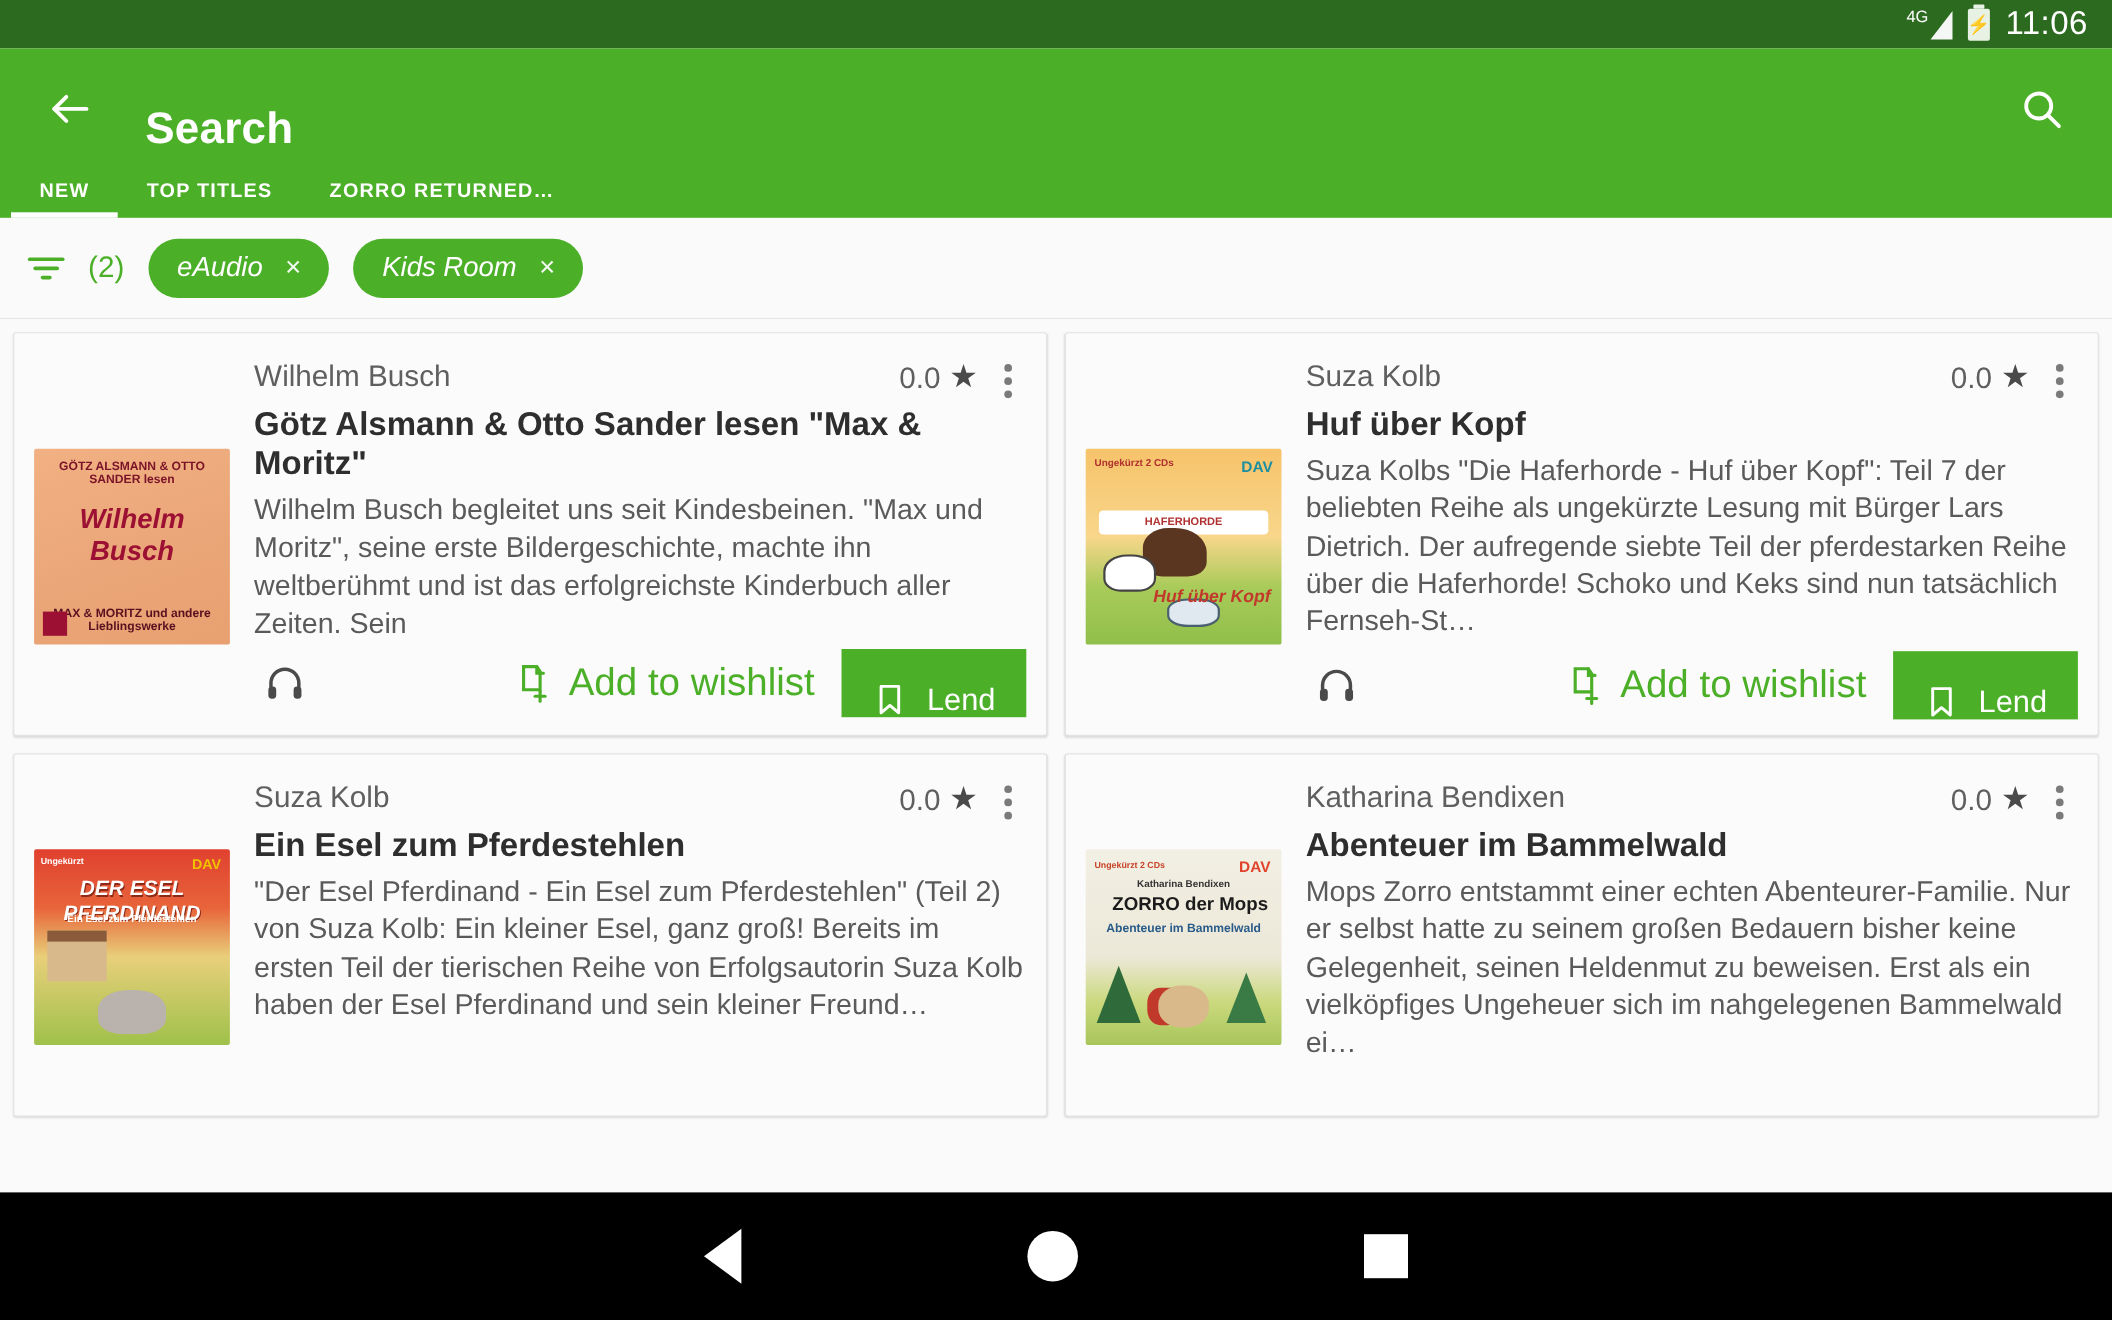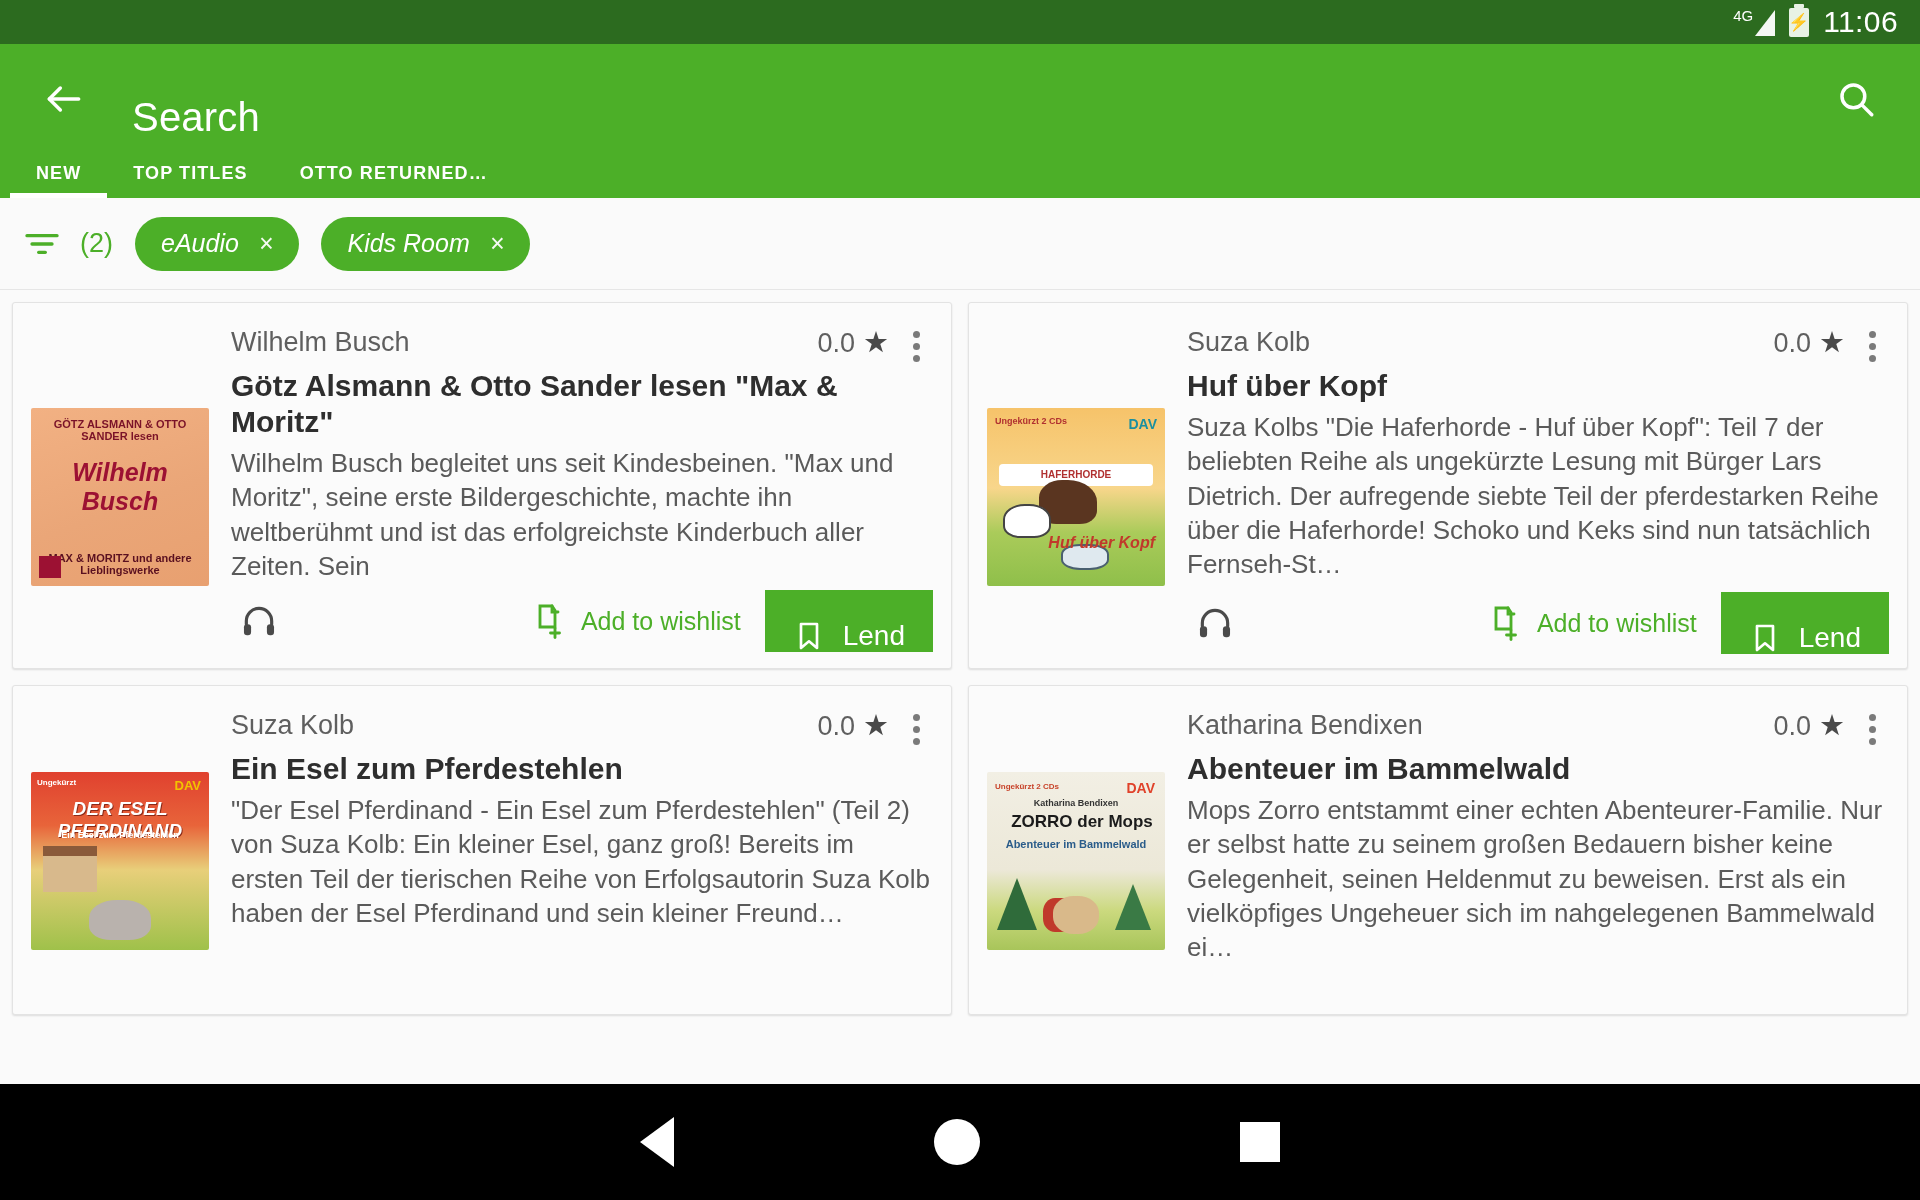--- a/index.html
+++ b/index.html
@@ -22,21 +22,21 @@
   .tri { width: 0; height: 0; border-left: 20px solid transparent; border-bottom: 26px solid #fff; opacity: .95;}
   .batt { position: relative; width: 20px; height: 29px; border: 0; background: #e8f2e4; border-radius: 2px; }
   .batt:before { content:""; position:absolute; top:-4px; left:5px; width:10px; height:4px; background:#e8f2e4; border-radius:1px;}
   .bolt { position:absolute; inset:0; display:flex; align-items:center; justify-content:center; color:#2c6b1f; font-size:17px; line-height:1; font-weight:bold;}
   .clock { color: #fff; font-size: 30px; letter-spacing: .4px; }
 
   
   .appbar { background: #4caf28; height: 154px; position: relative; }
   .appbar-top { height: 110px; display: flex; align-items: center; padding: 0 28px; }
   .icon-btn { width: 72px; height: 72px; display:flex; align-items:center; justify-content:center; cursor:pointer;}
-  .title { color:#fff; font-size: 40px; font-weight: 400; margin-left: 32px; letter-spacing:.2px;margin-top:36px;}
+  .title { color:#fff; font-size: 40px; font-weight: 700; margin-left: 32px; letter-spacing:.2px;margin-top:36px;}
   .spacer { flex: 1; }
 
   .tabs { display:flex; align-items:flex-end; height:44px; padding-left: 10px; }
   .tab {
     color:#fff; font-size: 18px; font-weight: 600; letter-spacing: 1.1px;
     padding: 0 26px 14px 26px; position: relative; cursor:pointer; white-space:nowrap;
   }
   .tab.active:after {
     content:""; position:absolute; left:0; right:0; bottom:0; height:5px; background:#fff;
   }
@@ -70,21 +70,21 @@
   .author { color:#5f5f5f; font-size: 27px; flex:1; padding-top:2px;}
   .rating { display:flex; align-items:flex-end; gap:8px; color:#5f5f5f; font-size:27px; }
   .star { color:#4a4a4a; font-size: 29px; }
   .kebab { width: 34px; display:flex; flex-direction:column; align-items:center; gap:5px; margin-left:10px; cursor:pointer; padding-top:6px;}
   .kebab i { width:7px; height:7px; border-radius:50%; background:#7a7a7a; display:block;}
   .book-title { font-size: 30px; font-weight: bold; color:#2e2e2e; line-height: 1.2; margin-top: 6px; }
   .desc { font-size: 26px; color:#5a5a5a; line-height: 1.32; margin-top: 6px; overflow:hidden;}
   .actions { display:flex; align-items:center; margin-top: 12px; padding-bottom: 14px; }
   .hp { width: 56px; display:flex; align-items:center; justify-content:center; cursor:pointer;}
   .act-spacer { flex:1; }
-  .wishlist { display:flex; align-items:center; gap:14px; color:#4caf28; font-size:25px; cursor:pointer; margin-right: 24px;}
+  .wishlist { display:flex; align-items:center; gap:14px; color:#4caf28; font-size:35px; cursor:pointer; margin-right: 24px;}
   .lend {
     background:#4caf28; color:#fff; font-size:28px; height: 62px;
     display:flex; align-items:flex-end; gap:18px; padding: 0 28px; cursor:pointer;
   }
 
   
   .navbar {
     position:absolute; left:0; bottom:0; width:1920px; height:116px; background:#000;
     display:flex; align-items:center; justify-content:center; gap: 260px;
   }
@@ -151,21 +151,21 @@
     <div class="icon-btn">
       <svg width="42" height="42" viewBox="0 0 24 24" fill="none" stroke="#fff" stroke-width="2" stroke-linecap="round">
         <circle cx="10.5" cy="10.5" r="6.5"></circle>
           <line x1="15.5" y1="15.5" x2="21" y2="21"></line>
       </svg>
     </div>
   </div>
   <div class="tabs">
     <div class="tab active">NEW</div>
     <div class="tab">TOP TITLES</div>
-    <div class="tab">OTTO RETURNED…</div>
+    <div class="tab">ZORRO RETURNED…</div>
   </div>
 </div>
 
 <div class="filterbar">
   <div style="display:flex;align-items:center;">
     <svg width="40" height="40" viewBox="0 0 24 24" fill="none" stroke="#4caf28" stroke-width="2" stroke-linecap="round">
       <line x1="3" y1="7" x2="21" y2="7"></line>
         <line x1="6" y1="12" x2="18" y2="12"></line>
         <line x1="10" y1="17" x2="14" y2="17"></line>
     </svg>

